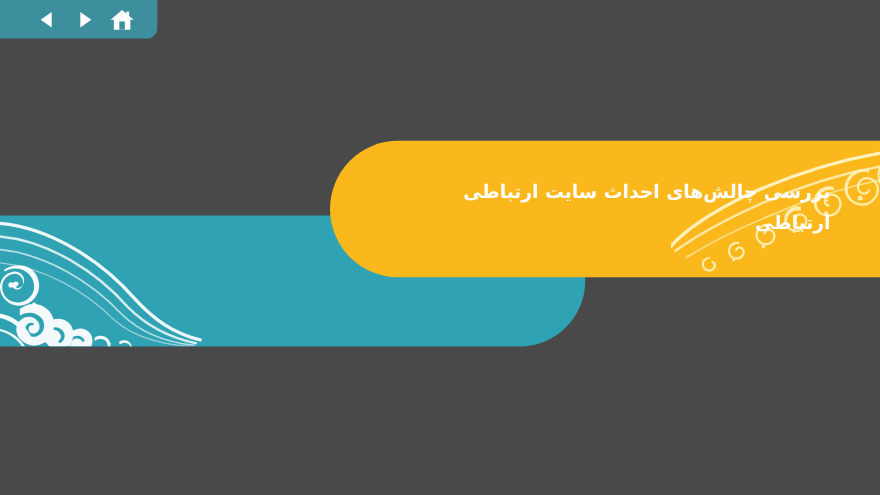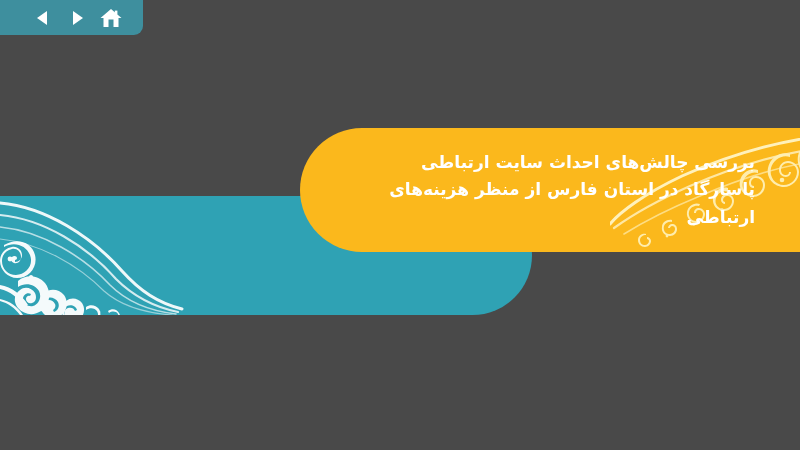--- a/index.html
+++ b/index.html
@@ -226,19 +226,18 @@
           <path d="M228 56 c-14 4 -26 12 -34 22 l3 1 c8 -9 19 -16 31 -19 z"></path>
           <path d="M228 72 c-12 4 -22 10 -29 18 l2 1 c7 -7 16 -13 27 -16 z"></path>
           <path d="M226 90 c-10 3 -18 8 -24 14 l2 0 c6 -5 14 -9 22 -12 z"></path>
           <path d="M218 104 c-8 2 -14 6 -19 11 l2 0 c5 -4 11 -7 17 -9 z"></path>
         </g>
       </svg>
     </div>
 
     <div id="title-block">
       <span class="tline">بررسی چالش‌های احداث سایت ارتباطی</span>
-      <span class="tline">پاسارگاد در استان فارس از منظر هزینه‌های</span>
       <span class="tline">ارتباطی</span>
     </div>
 
   </div>
 
 </div>
 
 </body></html>

